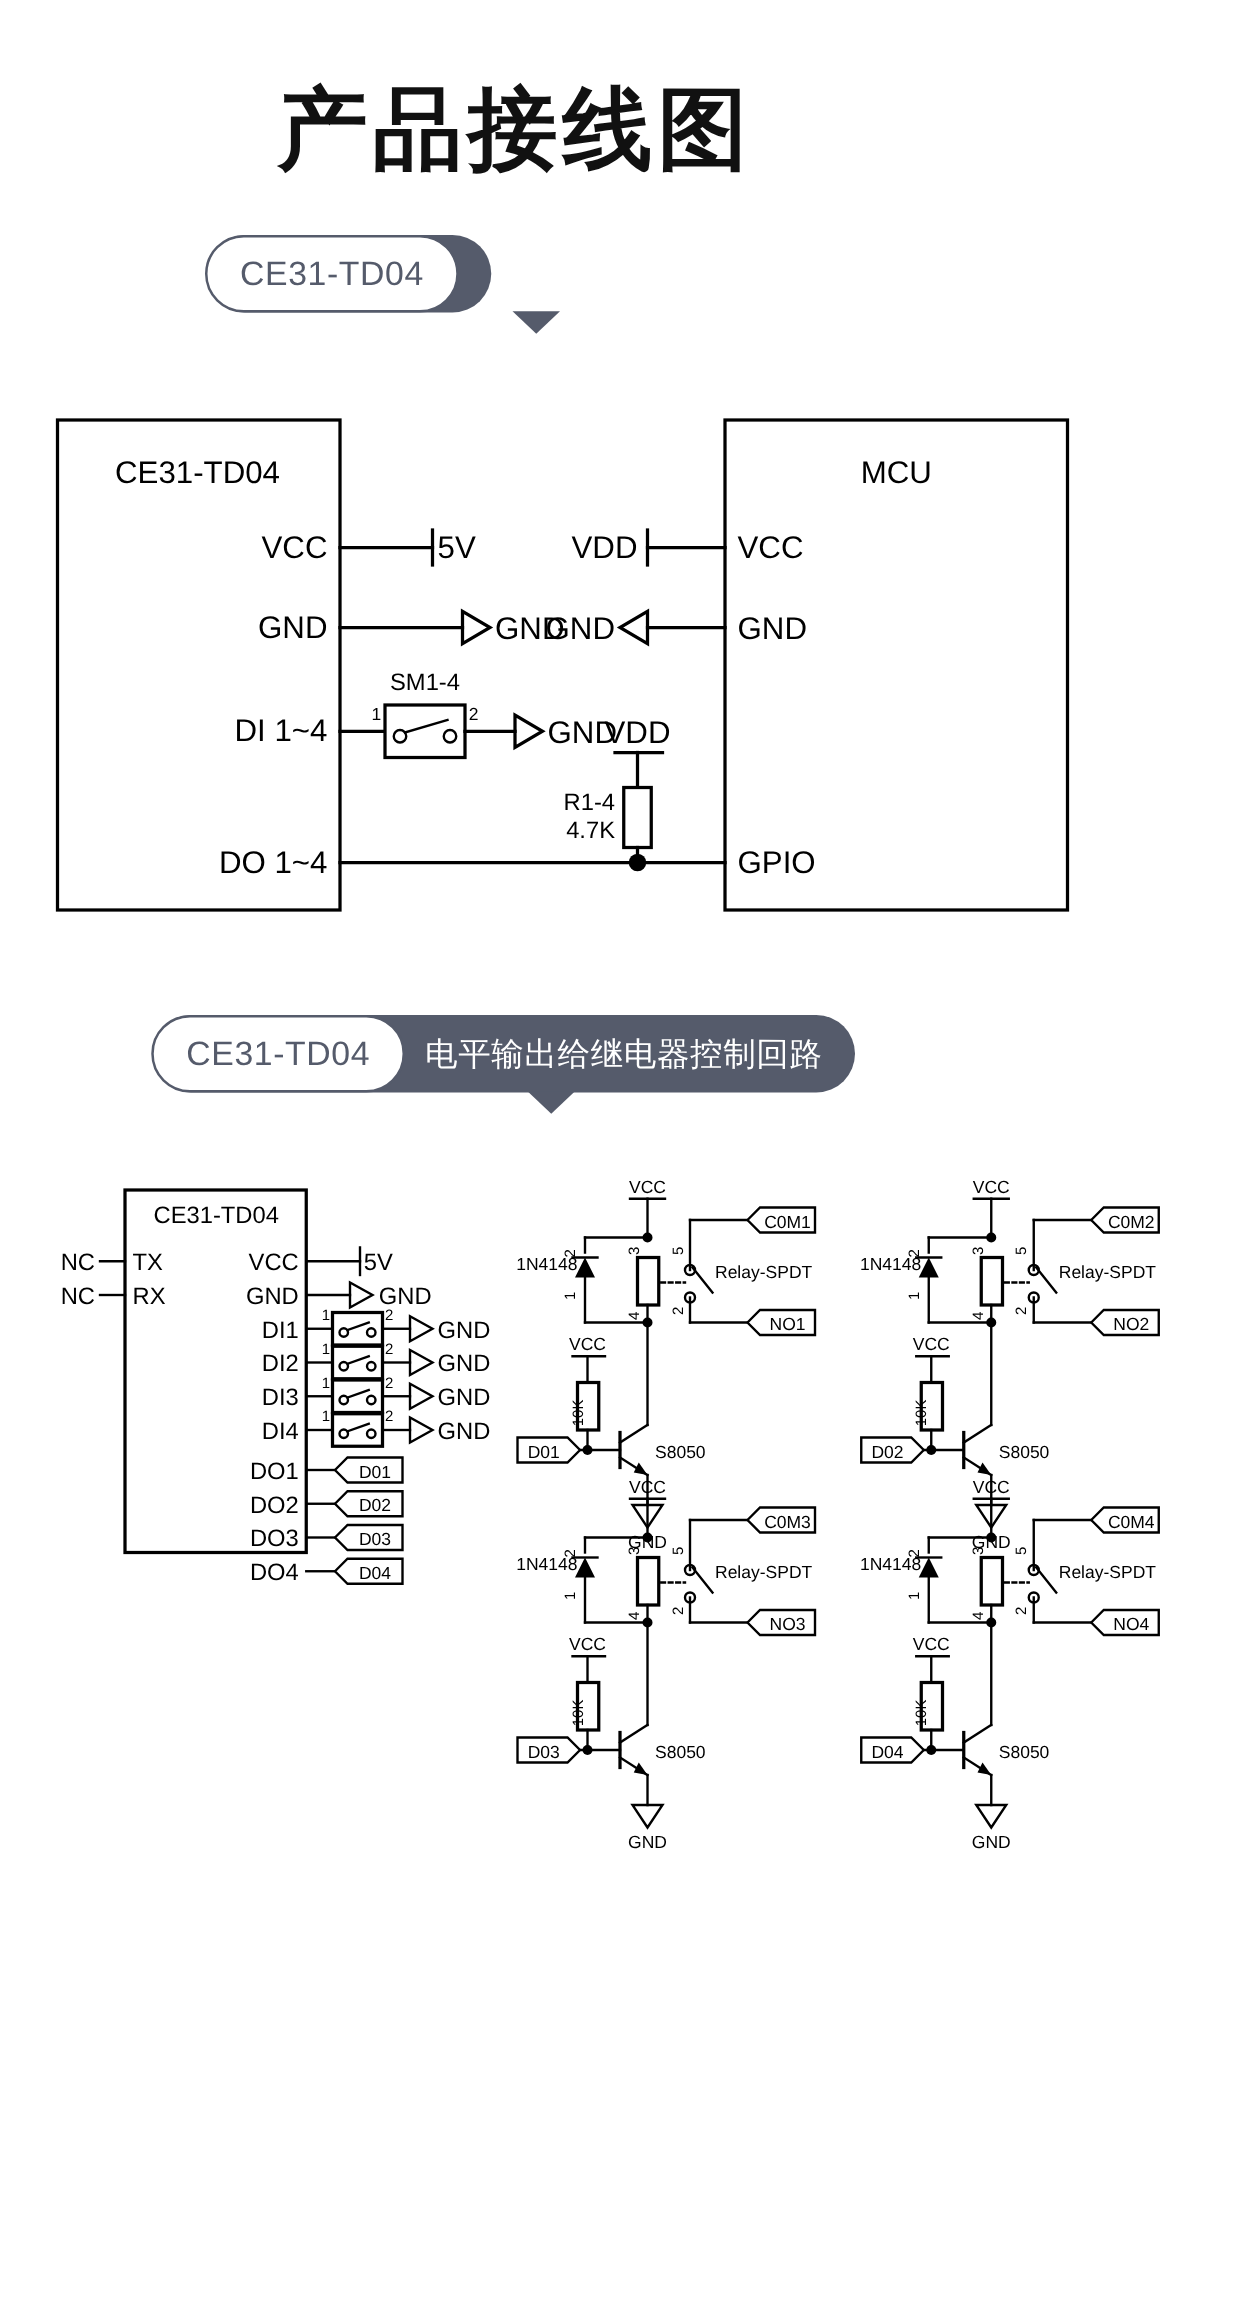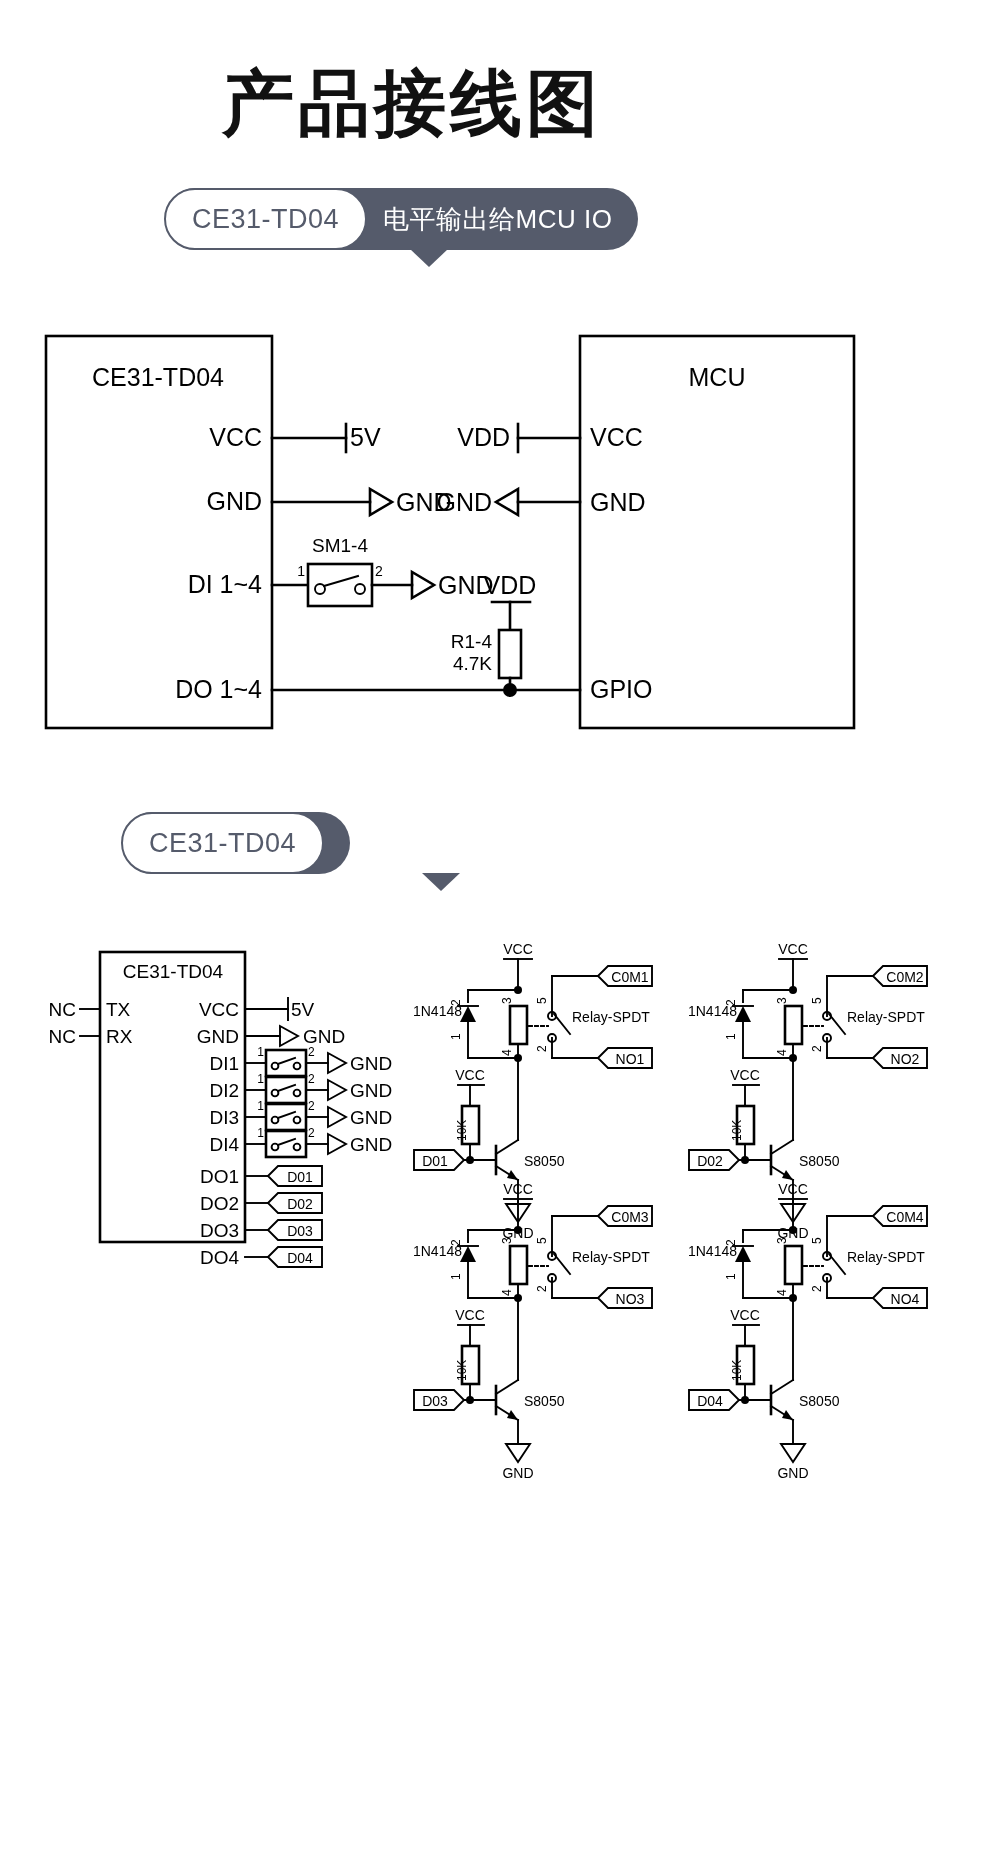--- a/index.html
+++ b/index.html
@@ -87,21 +87,20 @@
   .end { text-anchor: end; }
 </style>
 </head>
 <body>
 
 <div class="page-title">产品接线图</div>
 
 <div class="badge-wrap" style="top:188px; left:165px;">
   <div class="badge">
     <div class="badge-pill">CE31-TD04</div>
-    <div class="badge-text">电平输出给MCU IO</div>
     <div class="badge-tail" style="left:245px;"></div>
   </div>
 </div>
 
 <div class="sch" style="top:330px; left:40px;">
 <svg width="820" height="410" viewBox="0 0 820 410">
 
   <rect class="box" x="6" y="6" width="226" height="392"></rect>
   <text class="t t-blk mid" x="118" y="56">CE31-TD04</text>
 
@@ -154,20 +153,21 @@
   <line class="ln" x1="232" y1="360" x2="540" y2="360"></line>
   <circle class="fil" cx="470" cy="360" r="7"></circle>
   <text class="t t-pin" x="550" y="368">GPIO</text>
 
 </svg>
 </div>
 
 <div class="badge-wrap" style="top:812px; left:122px;">
   <div class="badge">
     <div class="badge-pill">CE31-TD04</div>
+    <div class="badge-text">电平输出给继电器控制回路</div>
     <div class="badge-tail" style="left:300px;"></div>
   </div>
 </div>
 
 <div class="sch" style="top:930px; left:28px;">
 <svg width="950" height="560" viewBox="0 0 950 560">
 
   <rect class="box" x="72" y="22" width="145" height="290"></rect>
   <text class="t t-sm mid" x="145" y="48">CE31-TD04</text>
 

